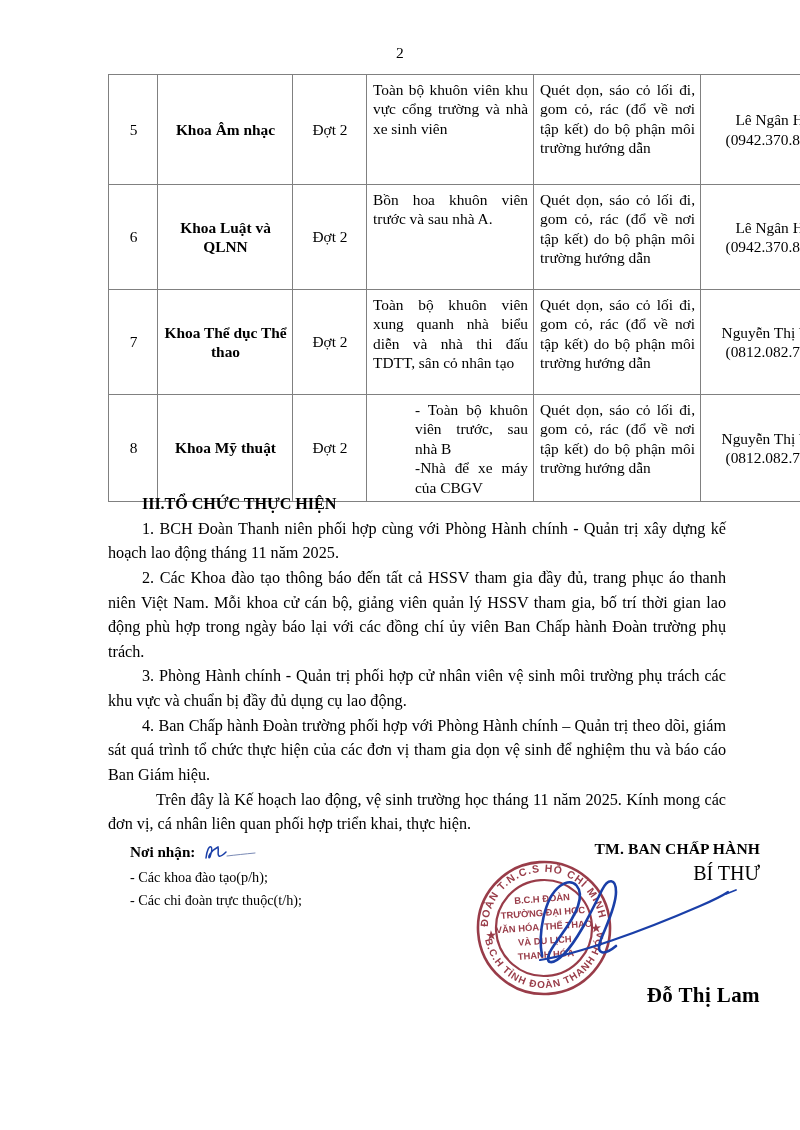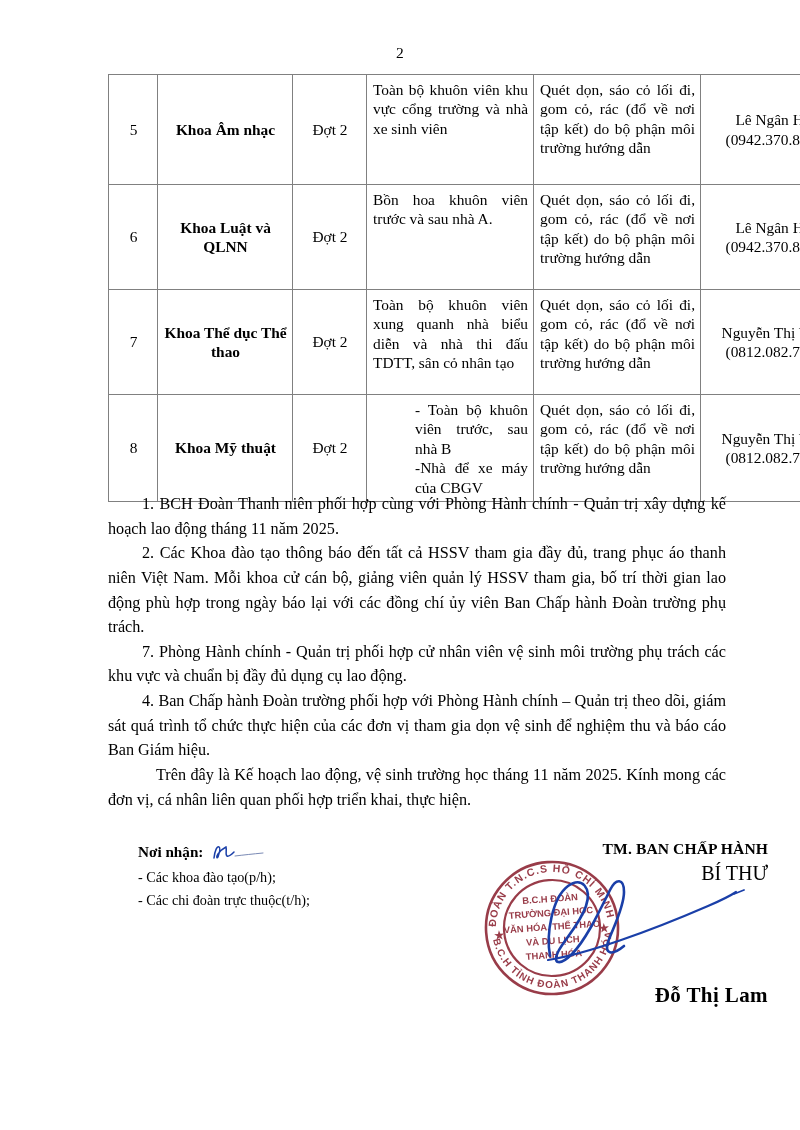--- a/index.html
+++ b/index.html
@@ -88,21 +88,21 @@
     margin: 0;
     text-align: justify;
     text-indent: 34px;
     text-align-last: left;
   }
   .para.lead-indent { text-indent: 48px; }
 
   
   .sig-area {
     position: absolute;
-    left: 108px;
+    left: 100px;
     top: 840px;
     width: 664px;
     height: 200px;
   }
 
   .recipients {
     position: absolute;
     left: 30px;
     top: 0;
     width: 310px;
@@ -217,23 +217,24 @@
         <td class="col-task">Quét dọn, sáo cỏ lối đi, gom cỏ, rác (đổ về nơi tập kết) do bộ phận môi trường hướng dẫn</td>
         <td class="col-person">
           <div>Nguyễn Thị Vân</div>
           <div>(0812.082.728)</div>
         </td>
       </tr>
     </tbody>
   </table>
 
   <div class="section">
+    <div class="section-heading">III.TỔ CHỨC THỰC HIỆN</div>
     <p class="para">1. BCH Đoàn Thanh niên phối hợp cùng với Phòng Hành chính - Quản trị xây dựng kế hoạch lao động tháng 11 năm 2025.</p>
     <p class="para">2. Các Khoa đào tạo thông báo đến tất cả HSSV tham gia đầy đủ, trang phục áo thanh niên Việt Nam. Mỗi khoa cử cán bộ, giảng viên quản lý HSSV tham gia, bố trí thời gian lao động phù hợp trong ngày báo lại với các đồng chí ủy viên Ban Chấp hành Đoàn trường phụ trách.</p>
-    <p class="para">7. Phòng Hành chính - Quản trị phối hợp cử nhân viên vệ sinh môi trường phụ trách các khu vực và chuẩn bị đầy đủ dụng cụ lao động.</p>
+    <p class="para">3. Phòng Hành chính - Quản trị phối hợp cử nhân viên vệ sinh môi trường phụ trách các khu vực và chuẩn bị đầy đủ dụng cụ lao động.</p>
     <p class="para">4. Ban Chấp hành Đoàn trường phối hợp với Phòng Hành chính – Quản trị theo dõi, giám sát quá trình tổ chức thực hiện của các đơn vị tham gia dọn vệ sinh để nghiệm thu và báo cáo Ban Giám hiệu.</p>
     <p class="para lead-indent">Trên đây là Kế hoạch lao động, vệ sinh trường học tháng 11 năm 2025. Kính mong các đơn vị, cá nhân liên quan phối hợp triển khai, thực hiện.</p>
   </div>
 
   <div class="sig-area">
 
     <div class="recipients">
       <div class="recipients-title-row">
         <span class="recipients-title">Nơi nhận:</span>
         <span class="ink-initial">

